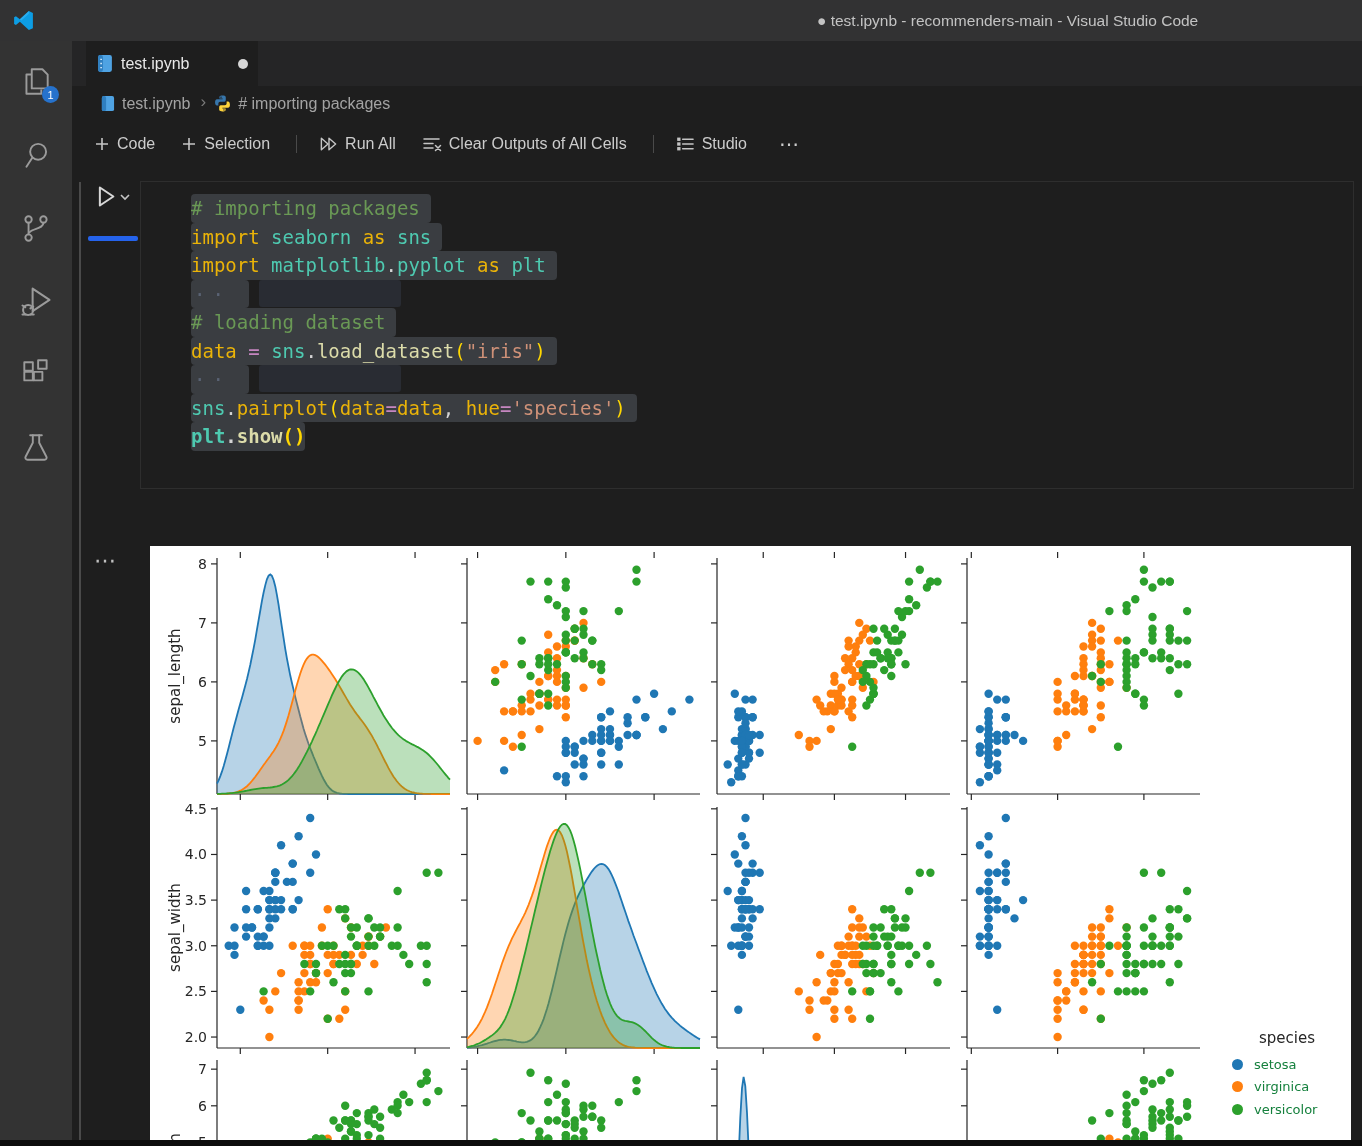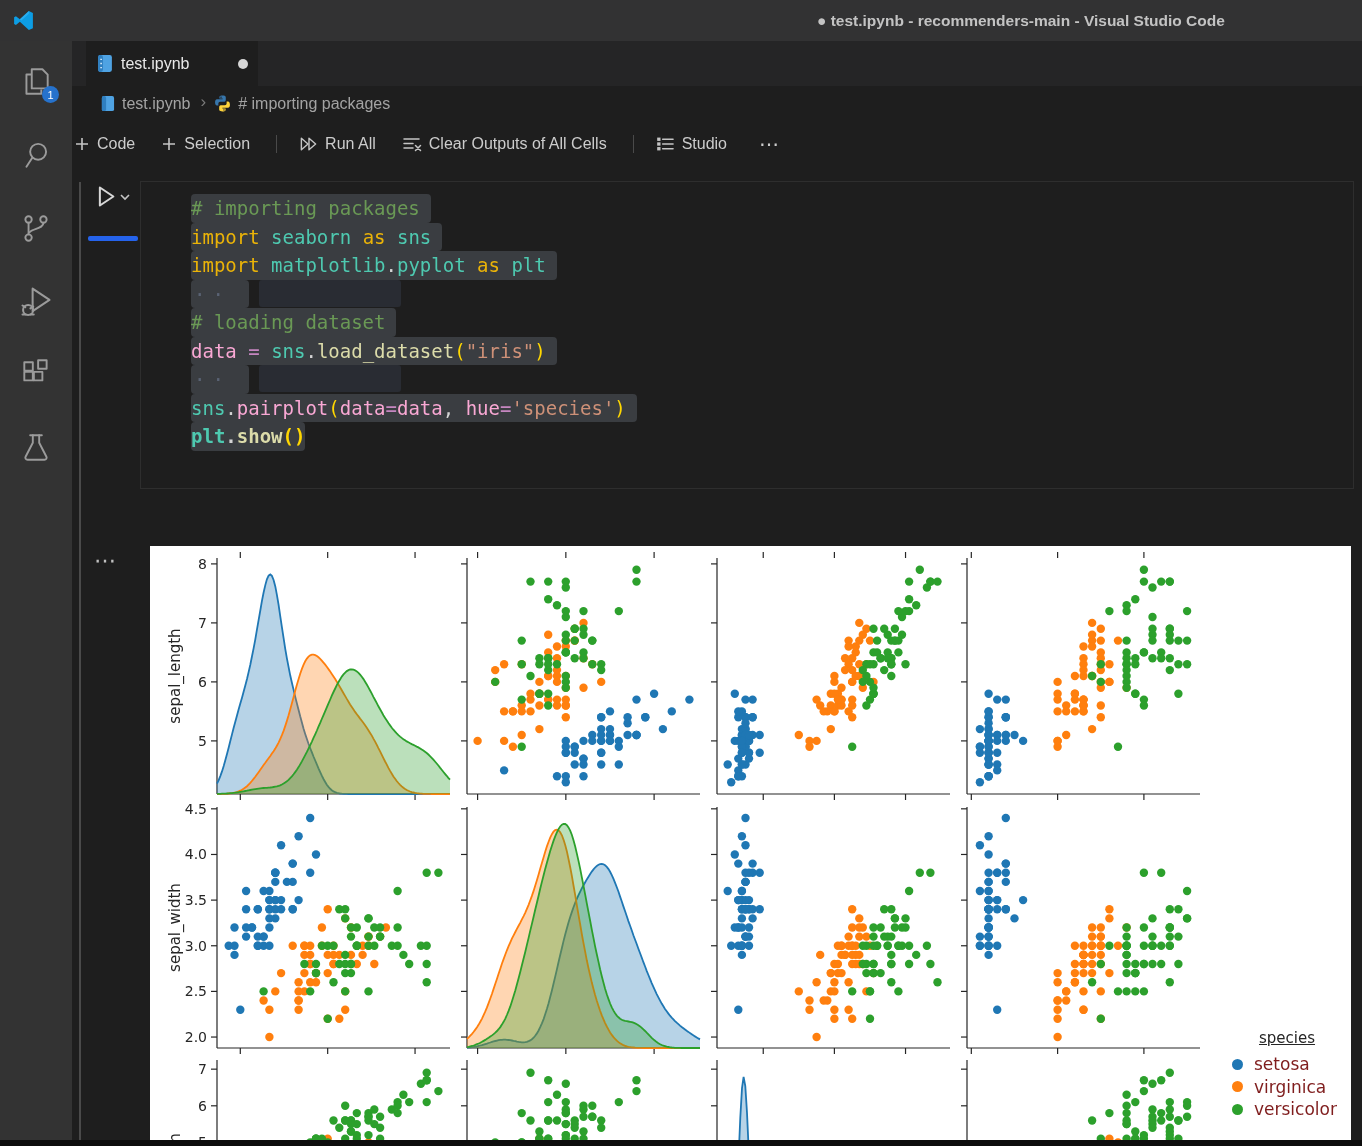--- a/index.html
+++ b/index.html
@@ -1,60 +1,60 @@
 <!DOCTYPE html>
 <html><head>
 <meta charset="utf-8">
 <style>
   html,body{margin:0;padding:0;background:#1e1e1e;width:1362px;height:1146px;overflow:hidden;
     font-family:"Liberation Sans",sans-serif;-webkit-font-smoothing:antialiased;}
   .titlebar{position:absolute;left:0;top:0;width:1362px;height:41px;background:#323233;display:flex;align-items:center;}
   .vscode-logo{margin-left:12px;margin-right:10px;display:flex;align-items:center;}
   .menus{display:flex;align-items:center;}
   .menu-item{color:#cfcfcf;font-size:16px;padding:0 13px;line-height:41px;}
-  .win-title{position:absolute;left:817px;top:0;line-height:41px;color:#c3c3c3;font-size:15.5px;white-space:nowrap;font-weight:bold;}
+  .win-title{position:absolute;left:817px;top:0;line-height:41px;color:#c3c3c3;font-size:15.5px;white-space:nowrap;}
   .activitybar{position:absolute;left:0;top:41px;width:72px;height:1105px;background:#333333;}
   .ab-item{width:72px;height:73px;display:flex;align-items:center;justify-content:center;position:relative;}
   .ab-badge{position:absolute;right:13px;bottom:15px;width:17px;height:17px;border-radius:50%;background:#2672cc;
     color:#fff;font-size:11px;display:flex;align-items:center;justify-content:center;}
   .main{position:absolute;left:72px;top:41px;width:1290px;height:1105px;background:#1e1e1e;}
   .tabstrip{position:absolute;left:0;top:0;width:1290px;height:45px;background:#252526;display:flex;}
   .tab{margin-left:14px;width:172px;height:45px;background:#1e1e1e;display:flex;align-items:center;padding:0 10px;box-sizing:border-box;}
   .tab-label{color:#e8e8e8;font-size:16px;margin-left:8px;flex:1;}
   .dirty-dot{width:10px;height:10px;border-radius:50%;background:#d6d6d6;}
   .breadcrumbs{position:absolute;left:0;top:45px;width:1290px;height:35px;display:flex;align-items:center;padding-left:28px;box-sizing:border-box;}
   .bc-text{color:#a3a3a3;font-size:16px;margin-left:7px;}
   .bc-sep{color:#7a7a7a;font-size:17px;margin:0 8px 3px 10px;}
-  .nbtoolbar{position:absolute;left:0;top:80px;width:1290px;height:46px;display:flex;align-items:center;padding-left:2px;box-sizing:border-box;}
+  .nbtoolbar{position:absolute;left:0;top:80px;width:1290px;height:46px;display:flex;align-items:center;padding-left:22px;box-sizing:border-box;}
   .tb-btn{display:flex;align-items:center;color:#cccccc;font-size:16px;margin-right:26px;}
   .tb-btn .lbl{margin-left:7px;}
   .tb-sep{width:1px;height:18px;background:#4a4a4a;margin:0 22px 0 0;}
   .tb-more{color:#cccccc;font-size:20px;letter-spacing:2px;margin-left:6px;}
   .notebook{position:absolute;left:0;top:126px;width:1290px;height:979px;background:#1e1e1e;}
   .focus-line{position:absolute;left:7px;top:15px;width:2px;height:964px;background:#4a4a4a;}
   .run-btn{position:absolute;left:20px;top:16px;display:flex;align-items:flex-start;}
   .exec-bar{position:absolute;left:16px;top:69px;width:50px;height:5px;border-radius:2px;background:#2563eb;}
   .cell{position:absolute;left:68px;top:14px;right:8px;height:308px;background:#1e1e1e;border:1px solid #2e2e2e;box-sizing:border-box;}
   .code{padding:12px 0 0 50px;font-family:"DejaVu Sans Mono","Liberation Mono",monospace;font-size:19px;line-height:28.5px;white-space:pre;}
   .cl{height:28.5px;}
   .sel{background:#3a3d41;border-radius:4px;padding-right:11px;display:inline-block;height:28.5px;vertical-align:top;}
   .cl:last-child .sel{padding-right:0;font-weight:bold;}
   .sel.wsline{padding-right:18px;padding-left:3px;}
   .ghost{display:inline-block;width:142px;height:27px;background:#292c33;margin-left:10px;border-radius:3px;vertical-align:top;}
-  .tk-cm{color:#6a9955}.tk-kw{color:#eab308}.tk-md{color:#4ec9b0}.tk-vr{color:#f9a8d4}.tk-op{color:#c586c0}
+  .tk-cm{color:#6a9955}.tk-kw{color:#eab308}.tk-md{color:#4ec9b0}.tk-vr{color:#eab308}.tk-op{color:#c586c0}
   .tk-fn{color:#dcdcaa}.tk-b1{color:#ffd700}.tk-st{color:#ce9178}.tk-pl{color:#d4d4d4}
   .tk-ws{color:#5a6374;letter-spacing:7px;}
   .out-more{position:absolute;left:22px;top:381px;color:#c0c0c0;font-size:22px;letter-spacing:1px;}
   .output{position:absolute;left:78px;top:379px;width:1201px;height:636px;background:#ffffff;overflow:hidden;}
   .output svg{position:absolute;left:0;top:0;}
   .legend{position:absolute;left:1062px;top:483px;width:150px;font-family:"DejaVu Sans",sans-serif;}
-  .legend-title{text-align:center;color:#262626;font-size:15px;margin-bottom:6px;text-decoration:underline;}
+  .legend-title{text-align:center;color:#262626;font-size:15px;margin-bottom:6px;}
   .legend-row{display:flex;align-items:center;height:22.5px;padding-left:20px;}
   .legend-dot{width:11px;height:11px;border-radius:50%;margin-right:11px;}
-  .legend-label{color:#7f1d1d;font-size:17px;}
+  .legend-label{color:#15803d;font-size:13px;}
   .bottom-strip{position:absolute;left:0;top:1140px;width:1362px;height:6px;background:#0d0d0d;z-index:30;}
   svg.icon{display:block;}
 </style>
 </head>
 <body>
 
 <div class="titlebar">
   <span class="vscode-logo">
     <svg class="icon" width="23" height="23" viewBox="0 0 24 24">
       <path fill="#0d9de4" d="M17.6 2.2 8.2 10.8 4.1 7.6l-1.9 1v7l1.9 1 4.1-3.2 9.4 8.6 4.2-2V4.2z"></path>

